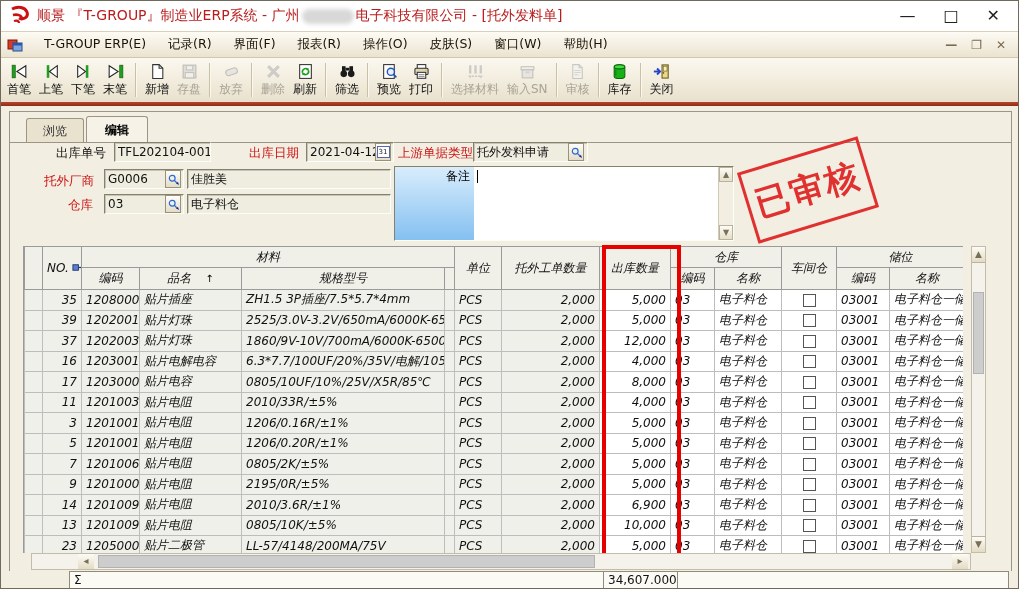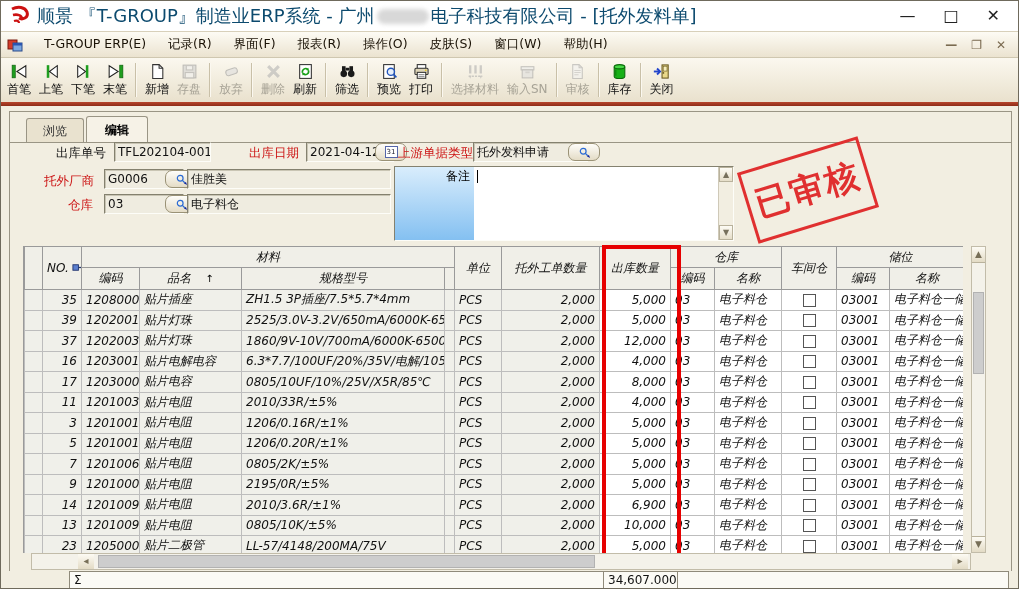--- a/index.html
+++ b/index.html
@@ -3,21 +3,21 @@
 <meta charset="utf-8">
 <style>
   * { margin:0; padding:0; box-sizing:border-box; }
   html,body { width:1019px; height:589px; }
   body { font-family:"DejaVu Sans","Liberation Sans",sans-serif; font-size:12px; color:#111; }
   #app { position:relative; width:1019px; height:589px; background:#f2eee1; overflow:hidden; border:1px solid #6f6a5c; }
 
   
   .titlebar { position:absolute; left:0; top:0; width:1019px; height:30px; background:#fff; display:flex; align-items:center; padding:0 8px; }
   .titlebar .logo { width:22px; height:22px; margin-right:6px; }
-  .titlebar .title { font-size:18px; color:#0c4a6e; display:flex; align-items:center; white-space:nowrap; }
+  .titlebar .title { font-size:14px; color:#b91c1c; display:flex; align-items:center; white-space:nowrap; }
   .blur-box { display:inline-block; width:52px; height:15px; margin:0 2px; background:#d8d8d8; border-radius:8px; filter:blur(2px); }
   .win-controls { margin-left:auto; display:flex; gap:28px; font-size:16px; color:#222; padding-right:12px; }
   .win-controls span { cursor:default; line-height:30px; }
 
   
   .menubar { position:absolute; left:0; top:30px; width:1019px; height:27px;
     background:linear-gradient(#fdfbf4,#ebe3d0); border-top:1px solid #d8d0ba; border-bottom:1px solid #cfc7b0;
     display:flex; align-items:center; padding:0 6px; }
   .menubar .mdi-icon { width:16px; height:16px; margin-right:10px; }
   .menubar .mitem { padding:0 11px; font-size:12.5px; color:#1a1206; white-space:nowrap; }
@@ -40,21 +40,21 @@
   
   .tab { position:absolute; text-align:center; border:1px solid #9a9585; border-bottom:none; border-radius:3px 3px 0 0; }
   .tab-browse { left:16px; top:6px; width:58px; height:24px; line-height:24px; background:#e9e2cf; color:#333; }
   .tab-edit { left:76px; top:4px; width:62px; height:26px; line-height:26px; background:#f6f2e7; font-weight:bold; color:#000; }
   .tabline { position:absolute; left:0; top:30px; width:1001px; border-top:1px solid #9a9585; }
 
   
   .flabel { position:absolute; font-size:12.5px; white-space:nowrap; }
   .flabel.red { color:#cc1414; }
   .finput { position:absolute; height:20px; background:#efece0; border:1px solid; border-color:#84816f #fdfdf8 #fdfdf8 #84816f; box-shadow:inset 1px 1px 0 #c9c5b4; font-size:12px; line-height:18px; padding:0 3px; white-space:nowrap; overflow:hidden; }
-  .lbtn { position:absolute; width:32px; height:18px; background:linear-gradient(#fefdf9,#e4dcc6); border:1px solid #9a9276; border-radius:7px; display:flex; align-items:center; justify-content:center; }
+  .lbtn { position:absolute; width:16px; height:18px; background:linear-gradient(#fefdf9,#e4dcc6); border:1px solid #9a9276; border-radius:0; display:flex; align-items:center; justify-content:center; }
   .lbtn svg { width:13px; height:13px; }
   .cal-glyph { width:13px; height:12px; border:1px solid #5566aa; background:#fff; font-size:7px; line-height:11px; text-align:center; color:#223; }
 
   
   .remark-wrap { position:absolute; left:393px; top:165px; width:340px; height:75px; border:1px solid; border-color:#84816f #fdfdf8 #fdfdf8 #84816f; background:#fff; display:flex; }
   .remark-side { width:79px; background:linear-gradient(180deg,#d9edfc,#84c0f1); position:relative; }
   .remark-side .rlabel { position:absolute; top:1px; right:4px; color:#000; }
   .remark-text { flex:1; background:#fff; position:relative; }
   .caret { position:absolute; left:3px; top:3px; width:1px; height:13px; background:#000; }
   .mini-scroll { width:15px; background:#f2eee1; border-left:1px solid #cfc9b8; display:flex; flex-direction:column; justify-content:space-between; }

